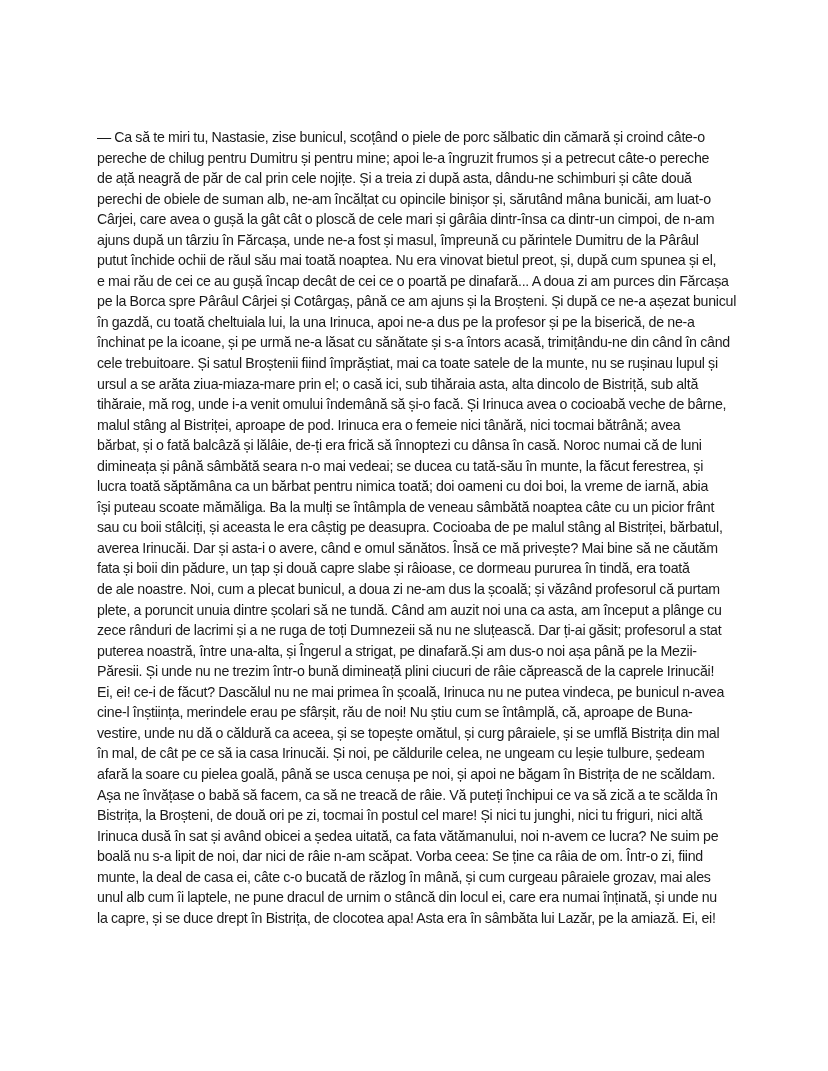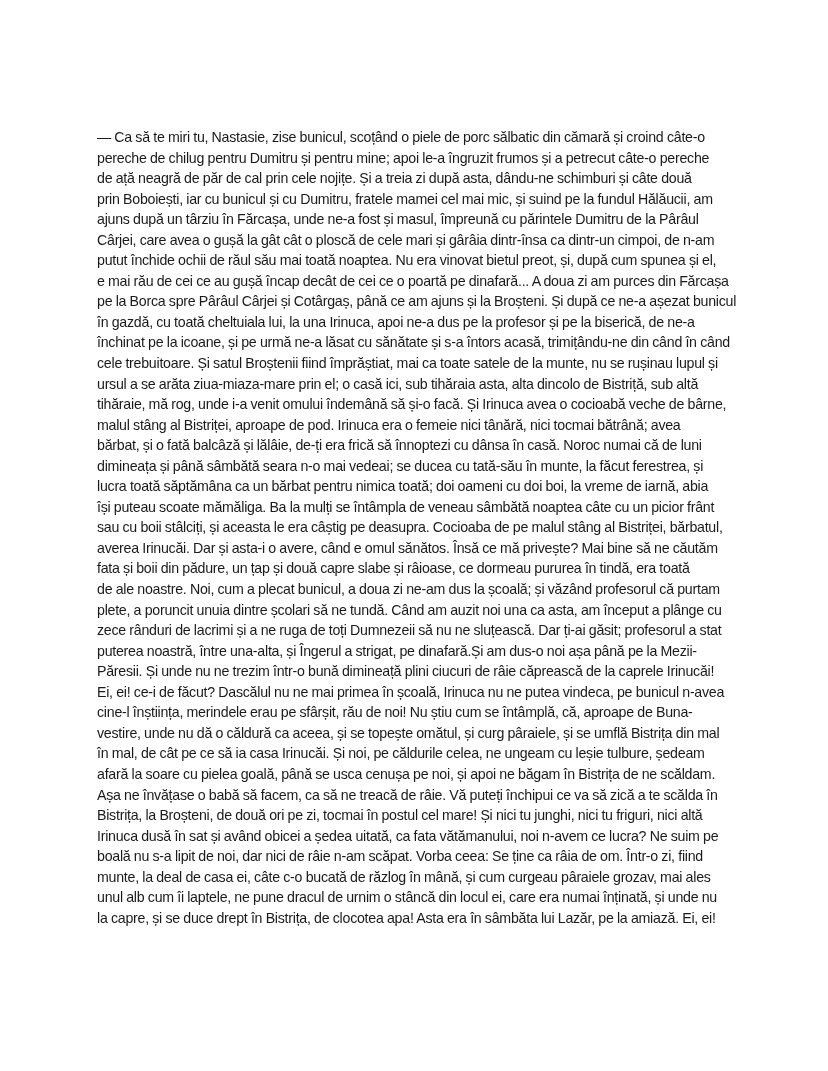--- a/index.html
+++ b/index.html
@@ -40,23 +40,23 @@
     }
   </style>
 </head>
 <body>
 
 <div class="page">
   <div class="text-block" id="text-block">
       <span class="line">— Ca să te miri tu, Nastasie, zise bunicul, scoțând o piele de porc sălbatic din cămară și croind câte-o</span>
       <span class="line">pereche de chilug pentru Dumitru și pentru mine; apoi le-a îngruzit frumos și a petrecut câte-o pereche</span>
       <span class="line">de ață neagră de păr de cal prin cele nojițe. Și a treia zi după asta, dându-ne schimburi și câte două</span>
-      <span class="line">prin Boboiești, iar cu bunicul și cu Dumitru, fratele mamei cel mai mic, și suind pe la fundul Hălăucii, am</span>
+      <span class="line">perechi de obiele de suman alb, ne-am încălțat cu opincile binișor și, sărutând mâna bunicăi, am luat-o</span>
+      <span class="line">Cârjei, care avea o gușă la gât cât o ploscă de cele mari și gârâia dintr-însa ca dintr-un cimpoi, de n-am</span>
       <span class="line">ajuns după un târziu în Fărcașa, unde ne-a fost și masul, împreună cu părintele Dumitru de la Pârâul</span>
-      <span class="line">Cârjei, care avea o gușă la gât cât o ploscă de cele mari și gârâia dintr-însa ca dintr-un cimpoi, de n-am</span>
       <span class="line">putut închide ochii de răul său mai toată noaptea. Nu era vinovat bietul preot, și, după cum spunea și el,</span>
       <span class="line">e mai rău de cei ce au gușă încap decât de cei ce o poartă pe dinafară... A doua zi am purces din Fărcașa</span>
       <span class="line">pe la Borca spre Pârâul Cârjei și Cotârgaș, până ce am ajuns și la Broșteni. Și după ce ne-a așezat bunicul</span>
       <span class="line">în gazdă, cu toată cheltuiala lui, la una Irinuca, apoi ne-a dus pe la profesor și pe la biserică, de ne-a</span>
       <span class="line">închinat pe la icoane, și pe urmă ne-a lăsat cu sănătate și s-a întors acasă, trimițându-ne din când în când</span>
       <span class="line">cele trebuitoare. Și satul Broștenii fiind împrăștiat, mai ca toate satele de la munte, nu se rușinau lupul și</span>
       <span class="line">ursul a se arăta ziua-miaza-mare prin el; o casă ici, sub tihăraia asta, alta dincolo de Bistriță, sub altă</span>
       <span class="line">tihăraie, mă rog, unde i-a venit omului îndemână să și-o facă. Și Irinuca avea o cocioabă veche de bârne,</span>
       <span class="line">malul stâng al Bistriței, aproape de pod. Irinuca era o femeie nici tânără, nici tocmai bătrână; avea</span>
       <span class="line">bărbat, și o fată balcâză și lălâie, de-ți era frică să înnoptezi cu dânsa în casă. Noroc numai că de luni</span>

